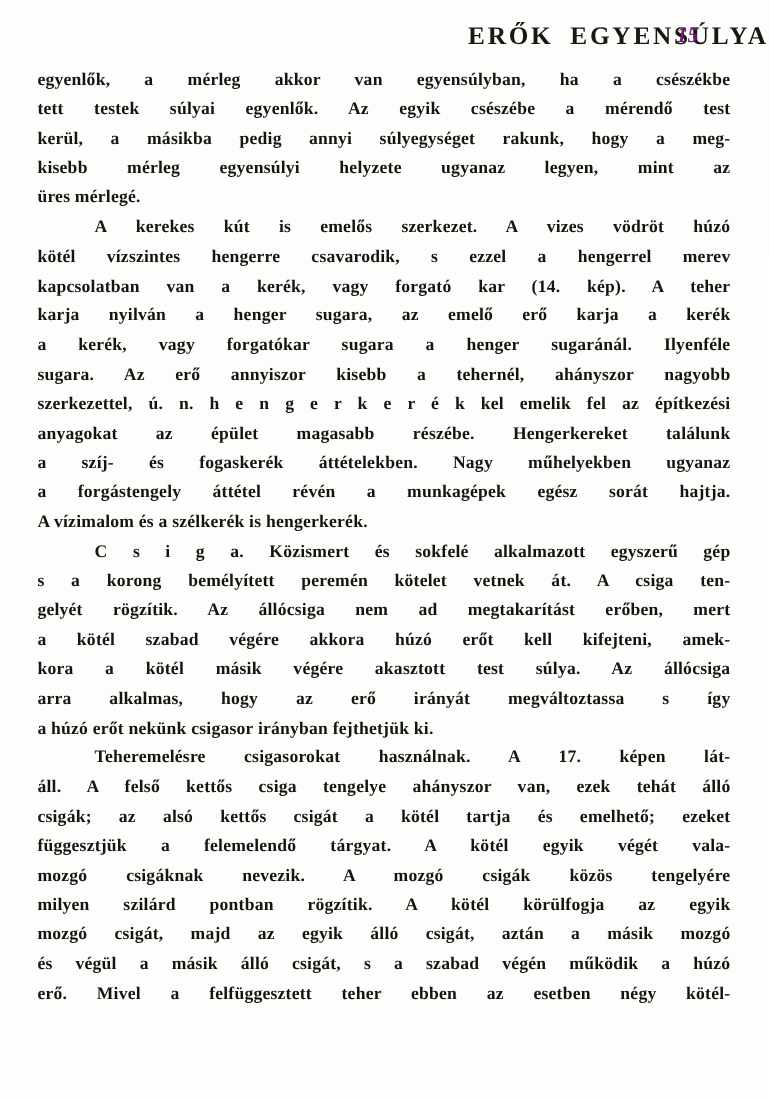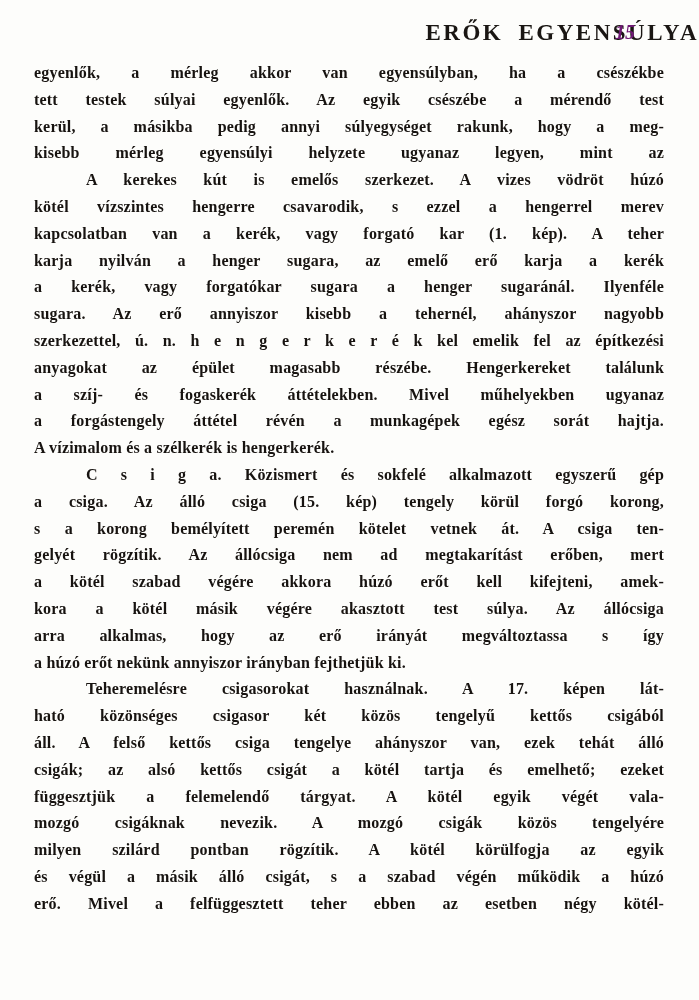--- a/index.html
+++ b/index.html
@@ -73,49 +73,49 @@
 
 <div class="page">
   <div class="running-head">ERŐK EGYENSÚLYA</div>
   <div class="page-number">15</div>
   <div class="text-block">
       <div class="para">
         <div class="line">egyenlők, a mérleg akkor van egyensúlyban, ha a csészékbe</div>
         <div class="line">tett testek súlyai egyenlők. Az egyik csészébe a mérendő test</div>
         <div class="line">kerül, a másikba pedig annyi súlyegységet rakunk, hogy a meg-</div>
         <div class="line">kisebb mérleg egyensúlyi helyzete ugyanaz legyen, mint az</div>
+        <div class="line last">üres mérlegé.</div>
       </div>
       <div class="para indent">
         <div class="line">A kerekes kút is emelős szerkezet. A vizes vödröt húzó</div>
         <div class="line">kötél vízszintes hengerre csavarodik, s ezzel a hengerrel merev</div>
-        <div class="line">kapcsolatban van a kerék, vagy forgató kar (1. kép). A teher</div>
+        <div class="line">kapcsolatban van a kerék, vagy forgató kar (14. kép). A teher</div>
         <div class="line">karja nyilván a henger sugara, az emelő erő karja a kerék</div>
         <div class="line">a kerék, vagy forgatókar sugara a henger sugaránál. Ilyenféle</div>
         <div class="line">sugara. Az erő annyiszor kisebb a tehernél, ahányszor nagyobb</div>
         <div class="line">szerkezettel, ú. n. h e n g e r k e r é k kel emelik fel az építkezési</div>
         <div class="line">anyagokat az épület magasabb részébe. Hengerkereket találunk</div>
-        <div class="line">a szíj- és fogaskerék áttételekben. Mivel műhelyekben ugyanaz</div>
+        <div class="line">a szíj- és fogaskerék áttételekben. Nagy műhelyekben ugyanaz</div>
         <div class="line">a forgástengely áttétel révén a munkagépek egész sorát hajtja.</div>
         <div class="line last">A vízimalom és a szélkerék is hengerkerék.</div>
       </div>
       <div class="para indent">
         <div class="line">C s i g a. Közismert és sokfelé alkalmazott egyszerű gép</div>
-        <div class="line">a csiga. Az álló csiga (15. kép) tengely körül forgó korong,</div>
         <div class="line">s a korong bemélyített peremén kötelet vetnek át. A csiga ten-</div>
         <div class="line">gelyét rögzítik. Az állócsiga nem ad megtakarítást erőben, mert</div>
         <div class="line">a kötél szabad végére akkora húzó erőt kell kifejteni, amek-</div>
         <div class="line">kora a kötél másik végére akasztott test súlya. Az állócsiga</div>
         <div class="line">arra alkalmas, hogy az erő irányát megváltoztassa s így</div>
-        <div class="line last">a húzó erőt nekünk annyiszor irányban fejthetjük ki.</div>
+        <div class="line last">a húzó erőt nekünk csigasor irányban fejthetjük ki.</div>
       </div>
       <div class="para indent">
         <div class="line">Teheremelésre csigasorokat használnak. A 17. képen lát-</div>
-        <div class="line">ható közönséges csigasor két közös tengelyű kettős csigából</div>
         <div class="line">áll. A felső kettős csiga tengelye ahányszor van, ezek tehát álló</div>
         <div class="line">csigák; az alsó kettős csigát a kötél tartja és emelhető; ezeket</div>
         <div class="line">függesztjük a felemelendő tárgyat. A kötél egyik végét vala-</div>
         <div class="line">mozgó csigáknak nevezik. A mozgó csigák közös tengelyére</div>
         <div class="line">milyen szilárd pontban rögzítik. A kötél körülfogja az egyik</div>
+        <div class="line">mozgó csigát, majd az egyik álló csigát, aztán a másik mozgó</div>
         <div class="line">és végül a másik álló csigát, s a szabad végén működik a húzó</div>
         <div class="line">erő. Mivel a felfüggesztett teher ebben az esetben négy kötél-</div>
       </div>
     </div>
 </div>
 
 </body></html>

